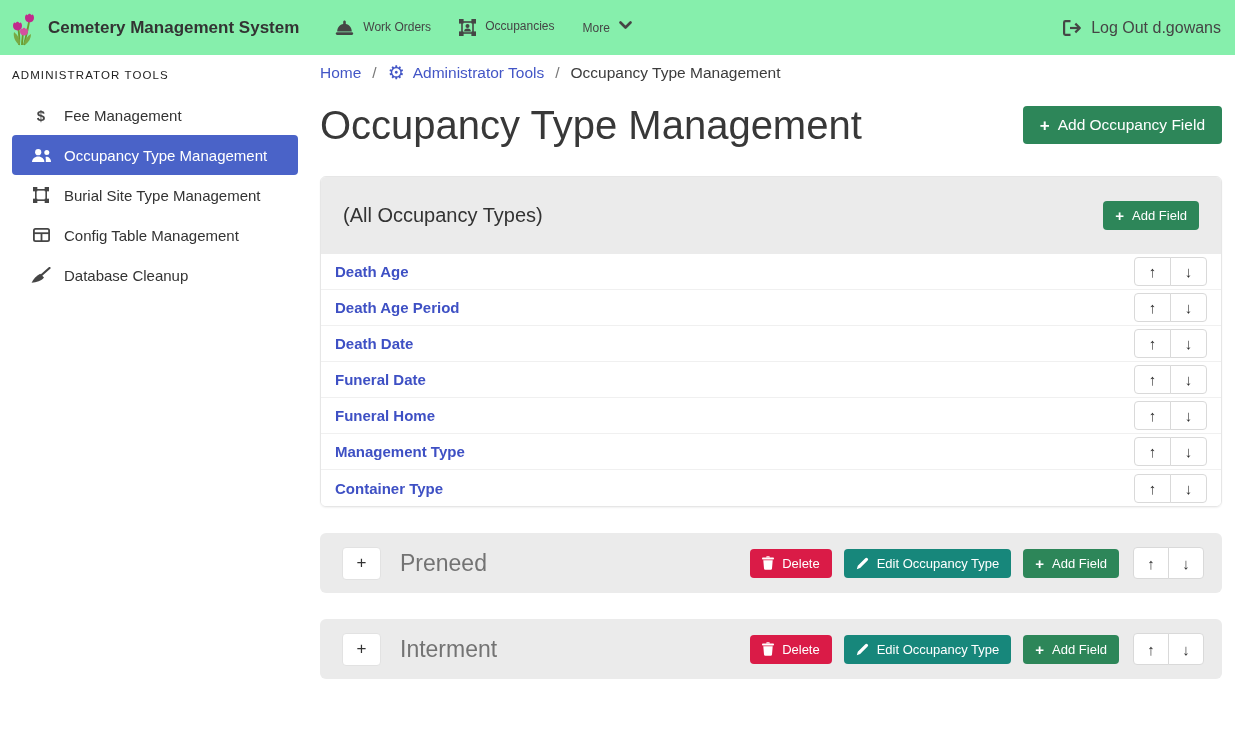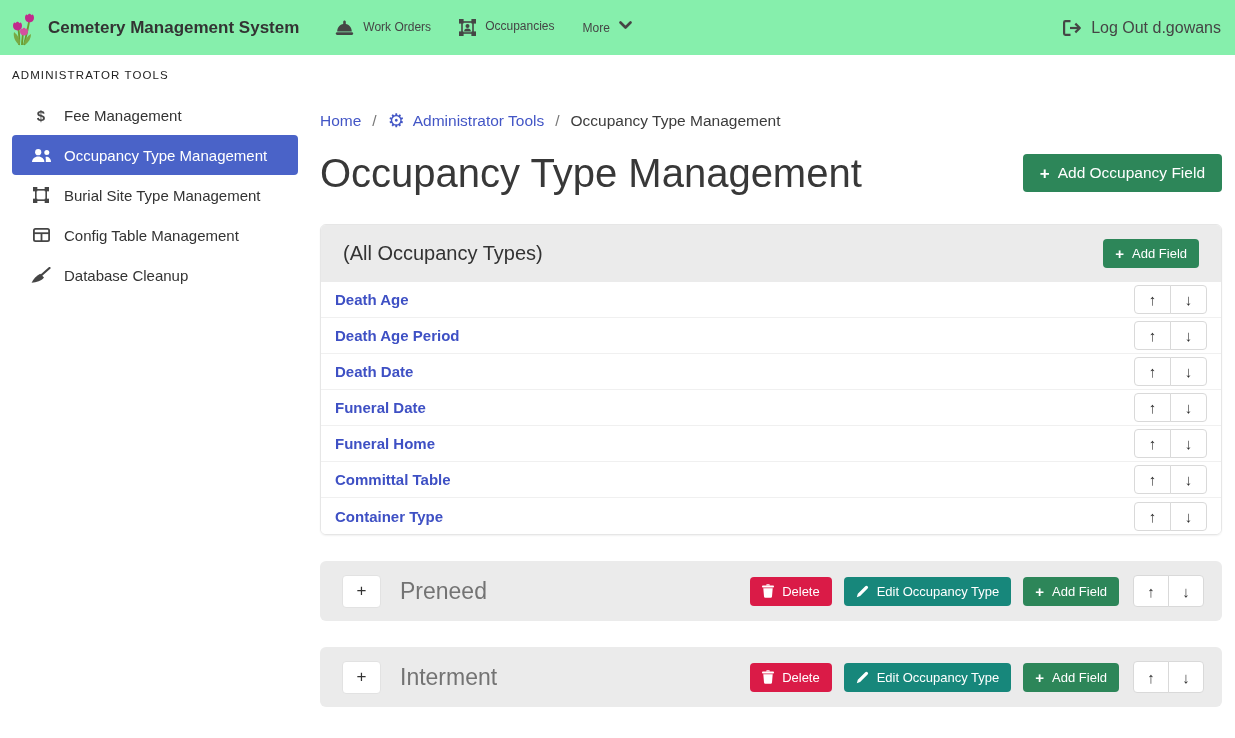--- a/index.html
+++ b/index.html
@@ -15,21 +15,21 @@
   .logout { margin-left: auto; display: flex; align-items: center; gap: 9px; font-size: 16px; color: #454545; cursor: pointer; }
 
   
   .layout { display: flex; height: 683px; }
   .sidebar { width: 310px; flex: 0 0 310px; padding: 8px 12px 0 12px; }
   .side-heading { font-size: 11.5px; letter-spacing: 1.1px; color: #222; padding: 6px 0 14px 0; }
   .side-item { display: flex; align-items: center; gap: 12px; height: 40px; padding: 0 10px 0 18px;
     font-size: 15px; color: #333; border-radius: 4px; cursor: pointer; }
   .side-item .sicon { width: 22px; display: flex; justify-content: center; align-items: center; color: #454545; font-weight: bold; }
   .side-item.active { background: #4a63c8; color: #fff; }
-  .main { flex: 1; padding: 0 13px 0 10px; margin-top: 48px; }
+  .main { flex: 1; padding: 0 13px 0 10px; }
 
   
   .breadcrumb { margin-top: 8px; display: flex; align-items: center; gap: 11px; font-size: 15.5px; color: #555; }
   .crumb-link { color: #4356c6; text-decoration: none; cursor: pointer; display: flex; align-items: center; gap: 8px; }
   .crumb-sep { color: #777; }
   .gear-glyph { font-size: 19px; color: #4356c6; line-height: 1; }
   .crumb-current { color: #3c3c3c; }
 
   
   .page-header { margin-top: 18px; display: flex; align-items: center; justify-content: space-between; }
@@ -42,21 +42,21 @@
   .btn-teal { background: #17877b; }
   .btn-red { background: #da1b47; }
   .btn-lg { font-size: 15.5px; padding: 10px 17px; }
   .btn-sm { font-size: 13px; padding: 7px 12px; }
   .plus-glyph { font-weight: bold; font-size: 15px; line-height: 1; }
   .btn-lg .plus-glyph { font-size: 17px; }
 
   
   .card { margin-top: 26px; border: 1px solid #e6e6e6; border-radius: 6px; overflow: hidden;
     box-shadow: 0 1px 2px rgba(0,0,0,.06); }
-  .card-header { background: #ebebeb; padding: 14px 22px; display: flex; align-items: center; justify-content: space-between; }
+  .card-header { background: #ebebeb; padding: 24px 22px; display: flex; align-items: center; justify-content: space-between; }
   .card-title { font-size: 20px; color: #333; }
   .field-row { background: #fff; height: 36px; padding: 0 14px 0 14px; display: flex; align-items: center;
     justify-content: space-between; border-bottom: 1px solid #f0f0f0; }
   .field-row:last-child { border-bottom: none; }
   .field-link { color: #3e50c4; font-weight: bold; font-size: 15px; text-decoration: none; cursor: pointer; }
 
   .arrow-group { display: inline-flex; }
   .arrow-btn { width: 37px; height: 29px; background: #fff; border: 1px solid #d9d9d9; color: #333;
     font-size: 15px; cursor: pointer; display: flex; align-items: center; justify-content: center; }
   .arrow-btn.up { border-radius: 4px 0 0 4px; }
@@ -282,21 +282,21 @@
         <span class="arrow-group">
           <button class="arrow-btn up">
               <span>↑</span>
             </button>
           <button class="arrow-btn down">
               <span>↓</span>
             </button>
         </span>
       </div>
       <div class="field-row">
-        <a class="field-link">Committal Table</a>
+        <a class="field-link">Management Type</a>
         <span class="arrow-group">
           <button class="arrow-btn up">
               <span>↑</span>
             </button>
           <button class="arrow-btn down">
               <span>↓</span>
             </button>
         </span>
       </div>
       <div class="field-row">

